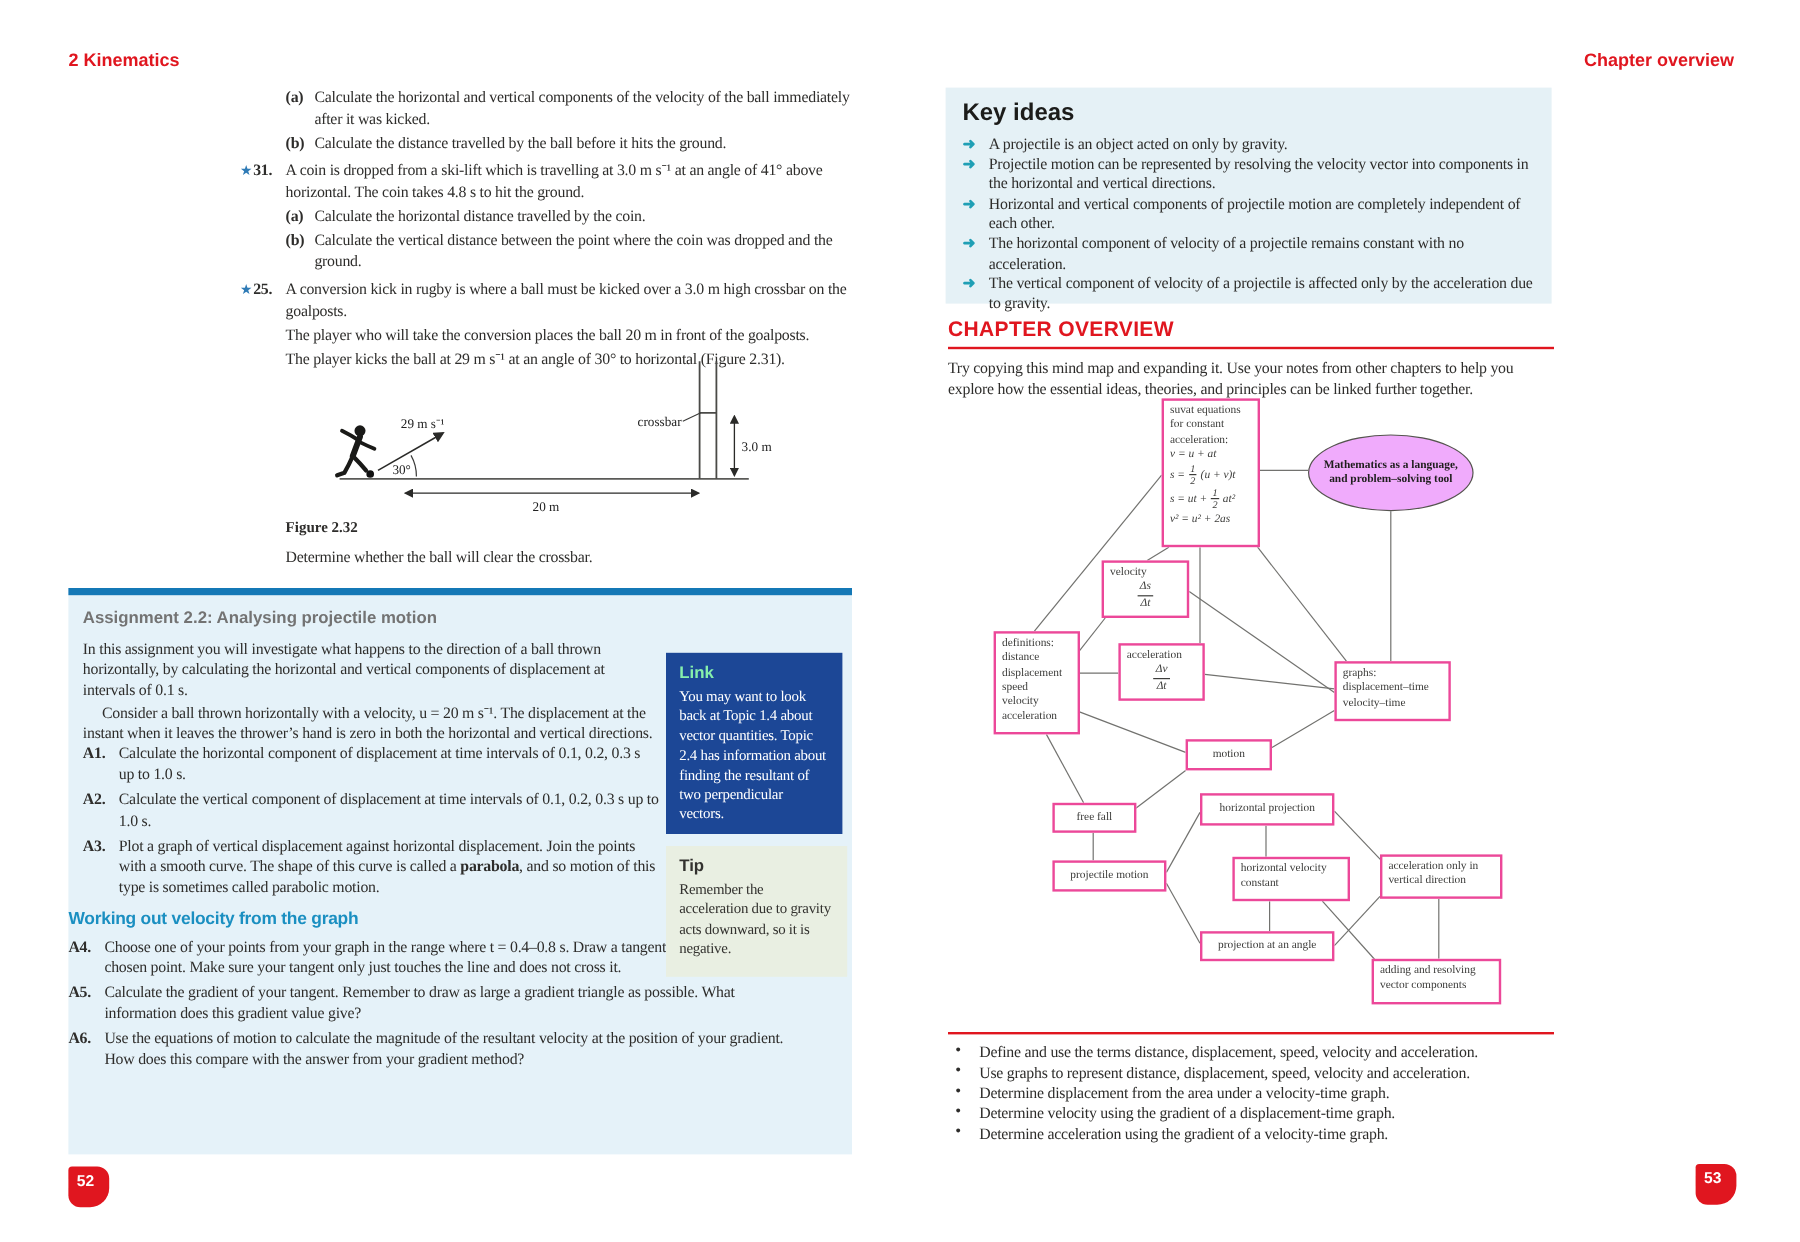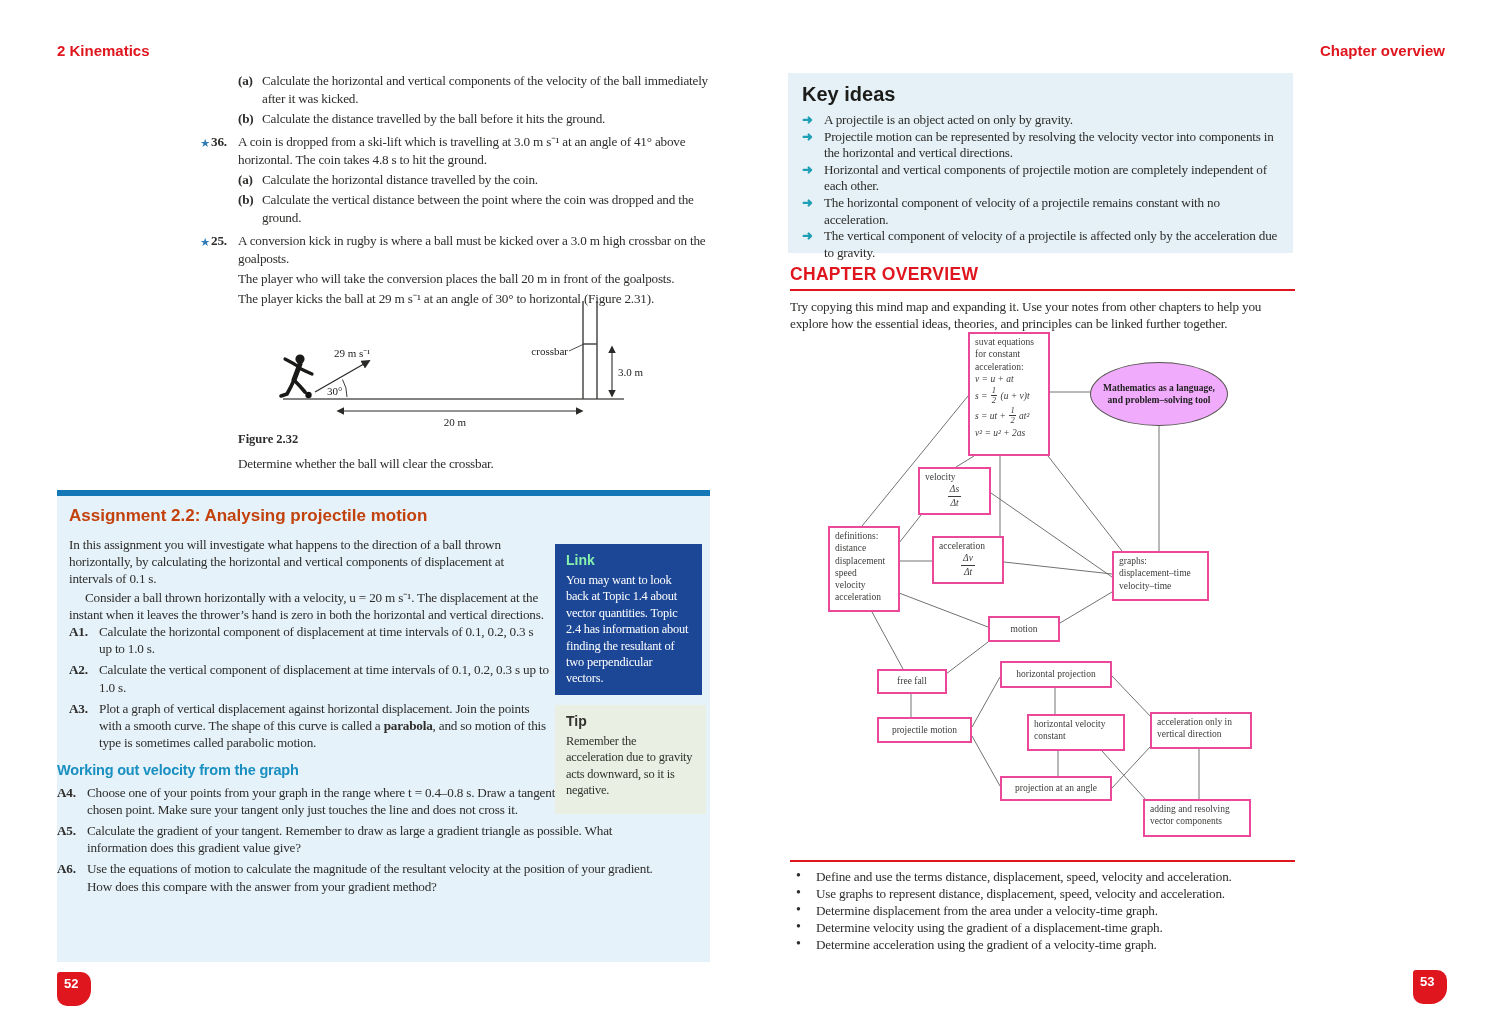--- a/index.html
+++ b/index.html
@@ -13,21 +13,21 @@
   .ex-item.main{padding-left:38px;margin-top:4px;}
   .ex-item.para{padding-left:38px;margin-top:1px;}
   .ex-star{position:absolute;left:0;top:1px;color:#2f7bb6;font-size:11.5px;}
   .ex-num{position:absolute;left:11px;font-weight:bold;}
   .ex-sub{position:absolute;left:38px;font-weight:bold;}
   
   .fig-caption{font-weight:bold;font-size:12.5px;}
   .fig-text{font-size:13.2px;letter-spacing:-0.2px;}
   
   .assign{left:57px;top:490px;width:653px;height:472px;background:#e5f2f9;border-top:6px solid #1478b6;box-sizing:border-box;}
-  .assign-title{font-family:"Liberation Sans",sans-serif;font-weight:bold;font-size:17px;color:#c2410c;margin:10px 0 10px 12px;}
+  .assign-title{font-family:"Liberation Sans",sans-serif;font-weight:bold;font-size:14px;color:#737373;margin:10px 0 10px 12px;}
   .assign-main{margin-left:12px;width:480px;font-size:13.2px;line-height:17.2px;letter-spacing:-0.2px;}
   .assign-full{margin-left:0;width:608px;font-size:13.2px;line-height:17.2px;letter-spacing:-0.2px;}
   .indent-first{text-indent:16px;margin-top:1px;}
   .blue-head{font-family:"Liberation Sans",sans-serif;font-weight:bold;font-size:14.5px;color:#1a8fc1;margin:11px 0 4px 0;}
   .q-item{position:relative;padding-left:30px;margin-bottom:4px;}
   .q-num{position:absolute;left:0;font-weight:bold;}
   .side-box{position:absolute;box-sizing:border-box;}
   .link-box{left:498px;top:48px;width:147px;height:151px;background:#1c4796;color:#ffffff;padding:8px 11px;}
   .link-box .side-title{color:#86efac;}
   .tip-box{left:498px;top:209px;width:151px;height:109px;background:#e9efe2;color:#33322f;padding:8px 11px;}
@@ -68,21 +68,21 @@
   <div class="ex-item">
     <span class="ex-sub">(a)</span>
     <span>Calculate the horizontal and vertical components of the velocity of the ball immediately after it was kicked.</span>
   </div>
   <div class="ex-item">
     <span class="ex-sub">(b)</span>
     <span>Calculate the distance travelled by the ball before it hits the ground.</span>
   </div>
   <div class="ex-item main">
     <span class="ex-star">★</span>
-    <span class="ex-num">36.</span>
+    <span class="ex-num">31.</span>
     <span>A coin is dropped from a ski-lift which is travelling at 3.0 m s⁻¹ at an angle of 41° above horizontal. The coin takes 4.8 s to hit the ground.</span>
   </div>
   <div class="ex-item">
     <span class="ex-sub">(a)</span>
     <span>Calculate the horizontal distance travelled by the coin.</span>
   </div>
   <div class="ex-item">
     <span class="ex-sub">(b)</span>
     <span>Calculate the vertical distance between the point where the coin was dropped and the ground.</span>
   </div>

